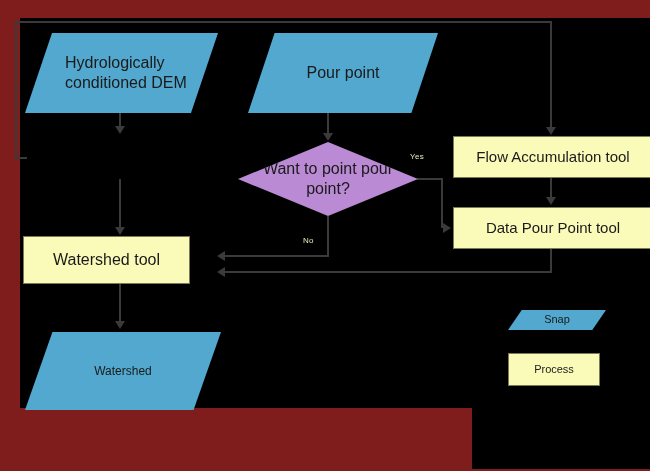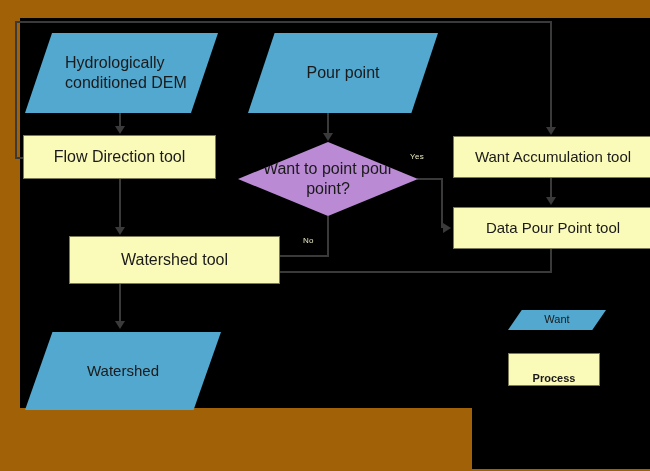--- a/index.html
+++ b/index.html
@@ -1,19 +1,19 @@
 <!DOCTYPE html>
 <html><head>
 <meta charset="utf-8">
 <style>
   html,body{margin:0;padding:0;background:#ffffff;}
   body{width:650px;height:471px;position:relative;overflow:hidden;
        font-family:"Liberation Sans","DejaVu Sans",sans-serif;}
 
-  #stage{position:absolute;left:0;top:0;width:650px;height:471px;background:#a16207;}
+  #stage{position:absolute;left:0;top:0;width:650px;height:471px;background:#7f1d1d;}
 
   
   .canvas-main{position:absolute;left:20px;top:18px;width:630px;height:390px;background:#000000;}
   .canvas-legend{position:absolute;left:472px;top:408px;width:178px;height:61px;background:#000000;}
 
   
   .ln{position:absolute;background:#3a3a3a;}
   .ln.h{height:2px;}
   .ln.v{width:2px;}
 
@@ -41,30 +41,30 @@
         clip-path:polygon(50% 0%,100% 50%,50% 100%,0% 50%);
         -webkit-clip-path:polygon(50% 0%,100% 50%,50% 100%,0% 50%);}
 
   .node .txt{line-height:1.22;pointer-events:none;padding:0 6px;}
 
   
   #n-dem      {left:25px; top:33px;  width:193px;height:80px; font-size:16px;}
   #n-dem .txt {text-align:left;width:100%;padding-left:40px;box-sizing:border-box;}
   #n-pour     {left:248px;top:33px;  width:190px;height:80px; font-size:16px;}
   #n-fd       {left:23px; top:135px; width:193px;height:44px; font-size:16px;}
-  #n-ws       {left:23px; top:236px; width:211px;height:48px; font-size:16px;margin-left:46px;}
-  #n-wshed    {left:25px; top:332px; width:196px;height:78px; font-size:15px;}
+  #n-ws       {left:23px; top:236px; width:167px;height:48px; font-size:16px;}
+  #n-wshed    {left:25px; top:332px; width:196px;height:78px; font-size:12px;}
   #n-fa       {left:453px;top:136px; width:200px;height:42px; font-size:15px;}
   #n-spp      {left:453px;top:207px; width:200px;height:42px; font-size:15px;}
   #n-dec      {left:238px;top:142px; width:180px;height:74px; font-size:16px;}
 
   
   #lg-data    {left:508px;top:310px;width:98px;height:20px;font-size:11px;}
   #lg-proc    {left:508px;top:353px;width:92px;height:33px;font-size:11px;
-               display:flex;align-items:flex-end;justify-content:center;font-weight:bold;}
+               display:flex;align-items:center;justify-content:center;}
   #lg-dec     {left:487px;top:410px;width:126px;height:54px;font-size:11px;}
 
   
   .branch-label{position:absolute;font-size:8px;color:#e8e8c0;letter-spacing:0.3px;}
   #lbl-yes{left:410px;top:152px;}
   #lbl-no {left:303px;top:224px;margin-top:12px;}
 </style>
 </head>
 <body>
 
@@ -109,49 +109,46 @@
   <div class="arrow-d" style="left:115px;top:321px;"></div>
 
   <div id="n-dem" class="node data-shape">
     <span class="txt">Hydrologically conditioned DEM</span>
   </div>
 
   <div id="n-pour" class="node data-shape">
     <span class="txt">Pour point</span>
   </div>
 
-  <div id="n-fd" class="node process-shape">
-    <span class="txt">Flow Direction tool</span>
-  </div>
 
   <div id="n-dec" class="node decision-shape">
     <span class="txt">Want to point pour point?</span>
   </div>
 
   <div id="n-fa" class="node process-shape">
-    <span class="txt">Want Accumulation tool</span>
+    <span class="txt">Flow Accumulation tool</span>
   </div>
 
   <div id="n-spp" class="node process-shape">
     <span class="txt">Data Pour Point tool</span>
   </div>
 
   <div id="n-ws" class="node process-shape">
     <span class="txt">Watershed tool</span>
   </div>
 
   <div id="n-wshed" class="node data-shape">
     <span class="txt">Watershed</span>
   </div>
 
   <span class="branch-label" id="lbl-yes">Yes</span>
   <span class="branch-label" id="lbl-no">No</span>
 
   <div id="lg-data" class="node data-shape">
-    <span class="txt">Want</span>
+    <span class="txt">Snap</span>
   </div>
 
   <div id="lg-proc" class="node process-shape">
     <span class="txt">Process</span>
   </div>
 
 
 </div>
 
 </body></html>

